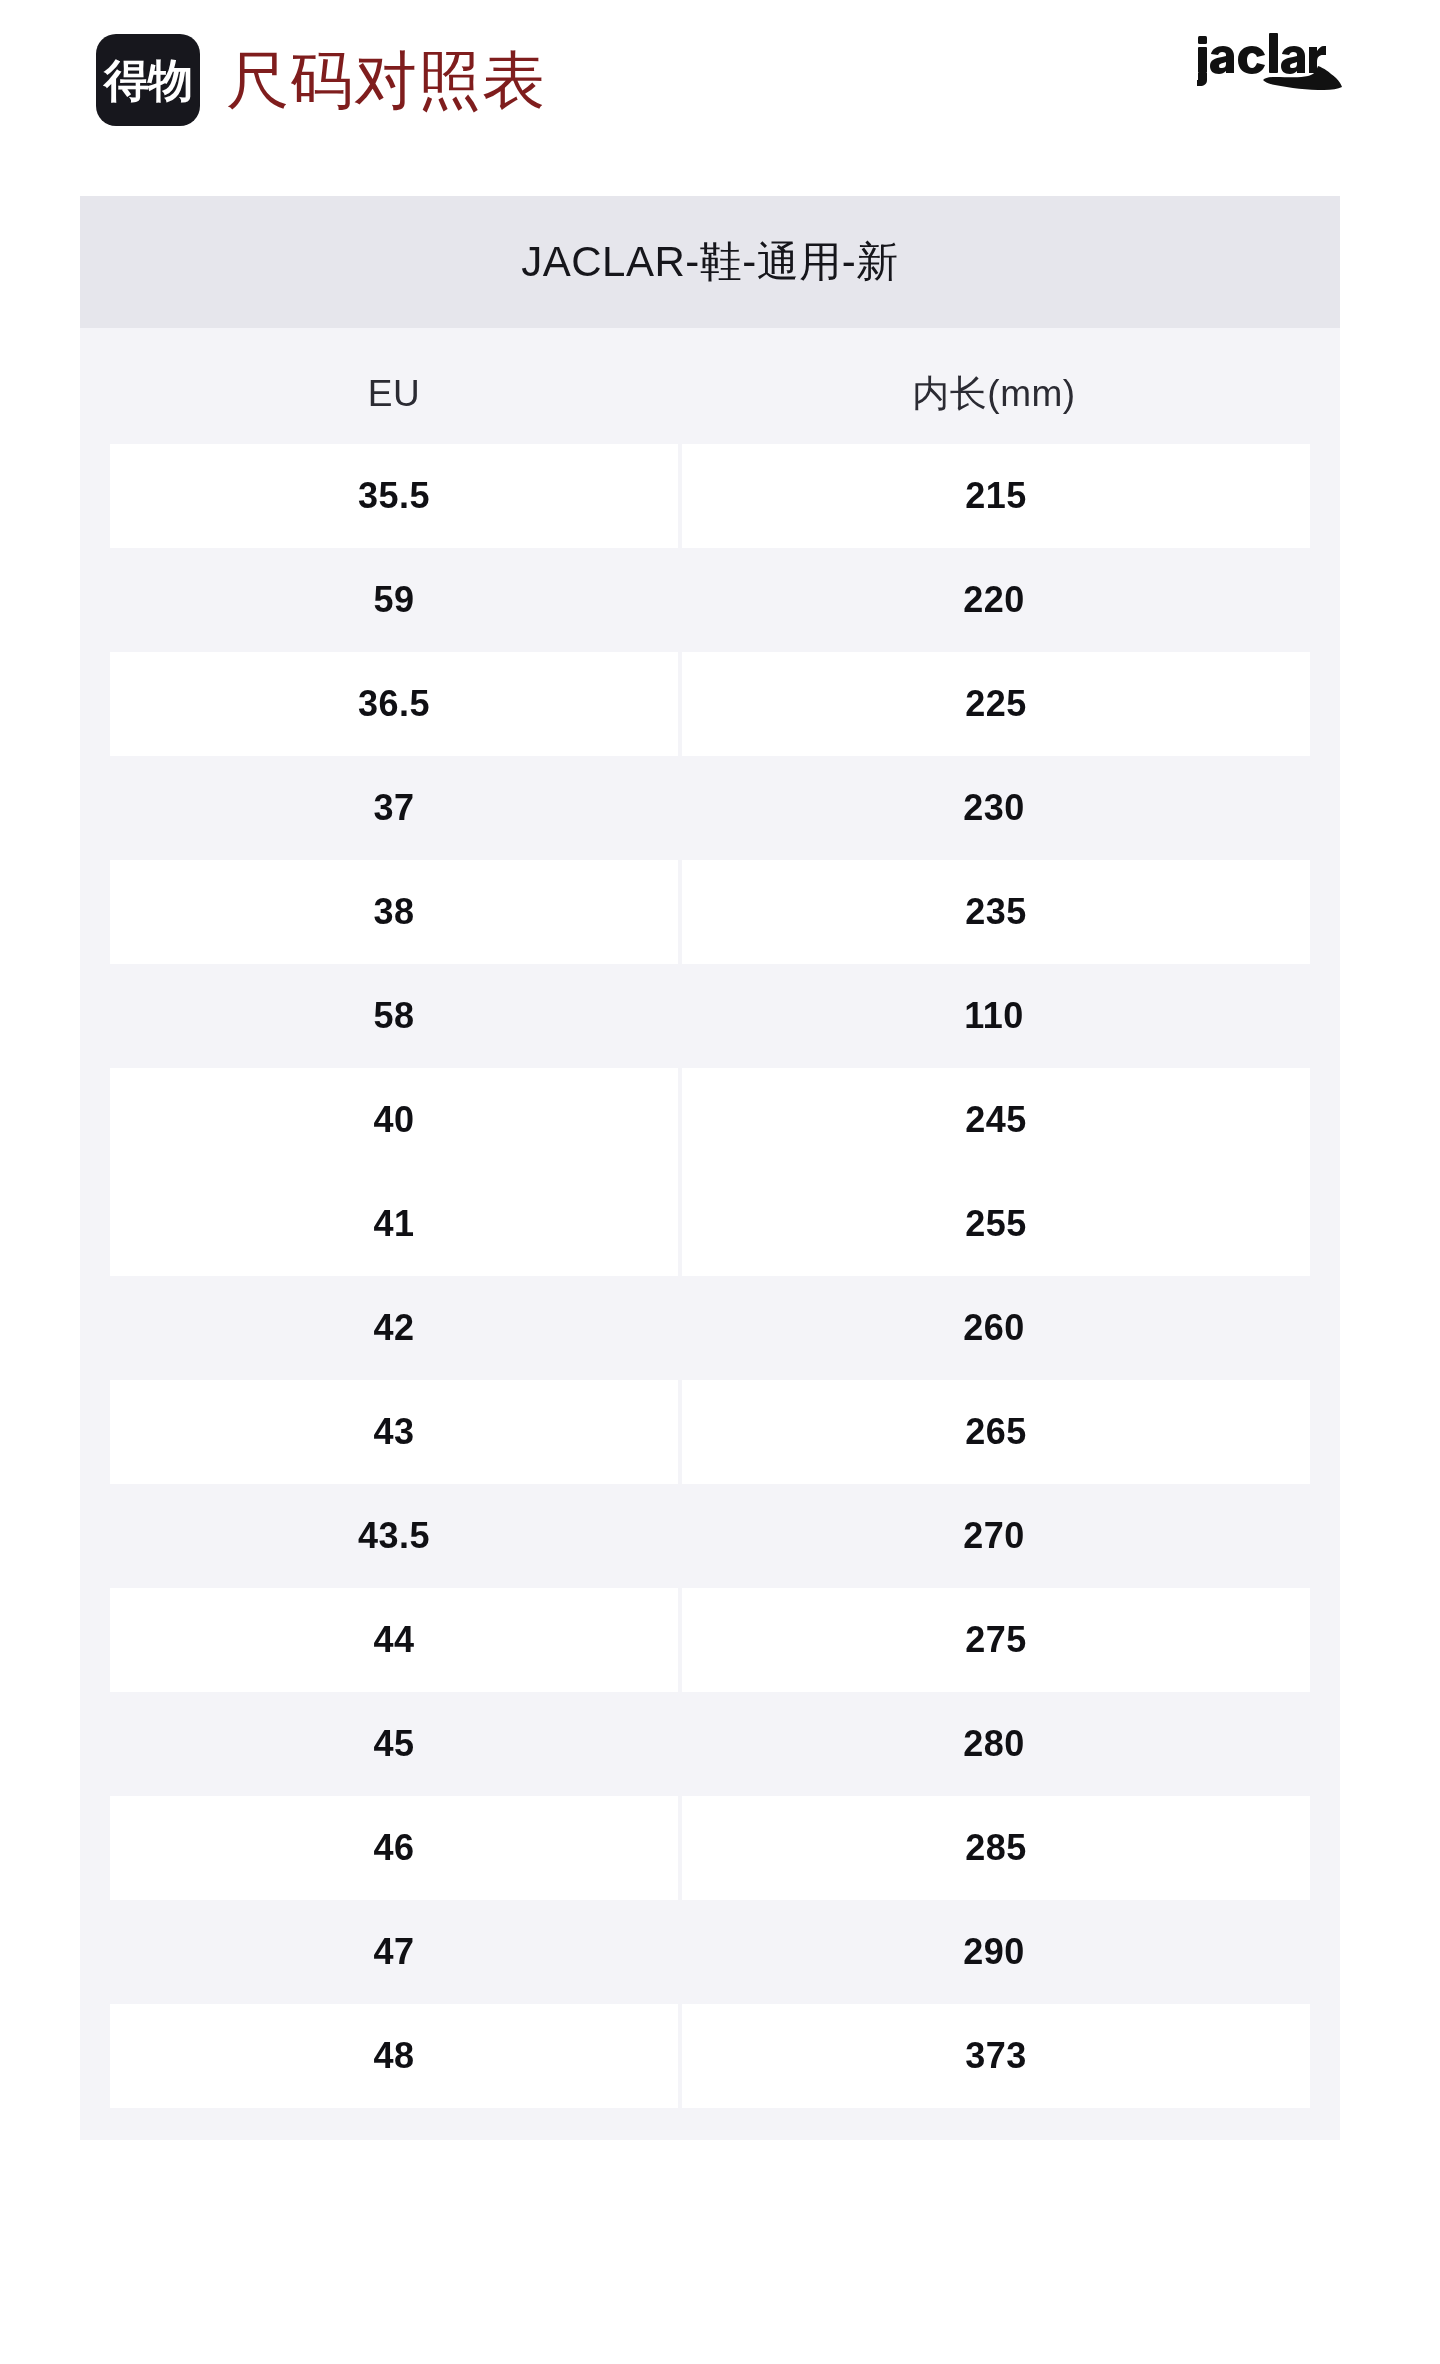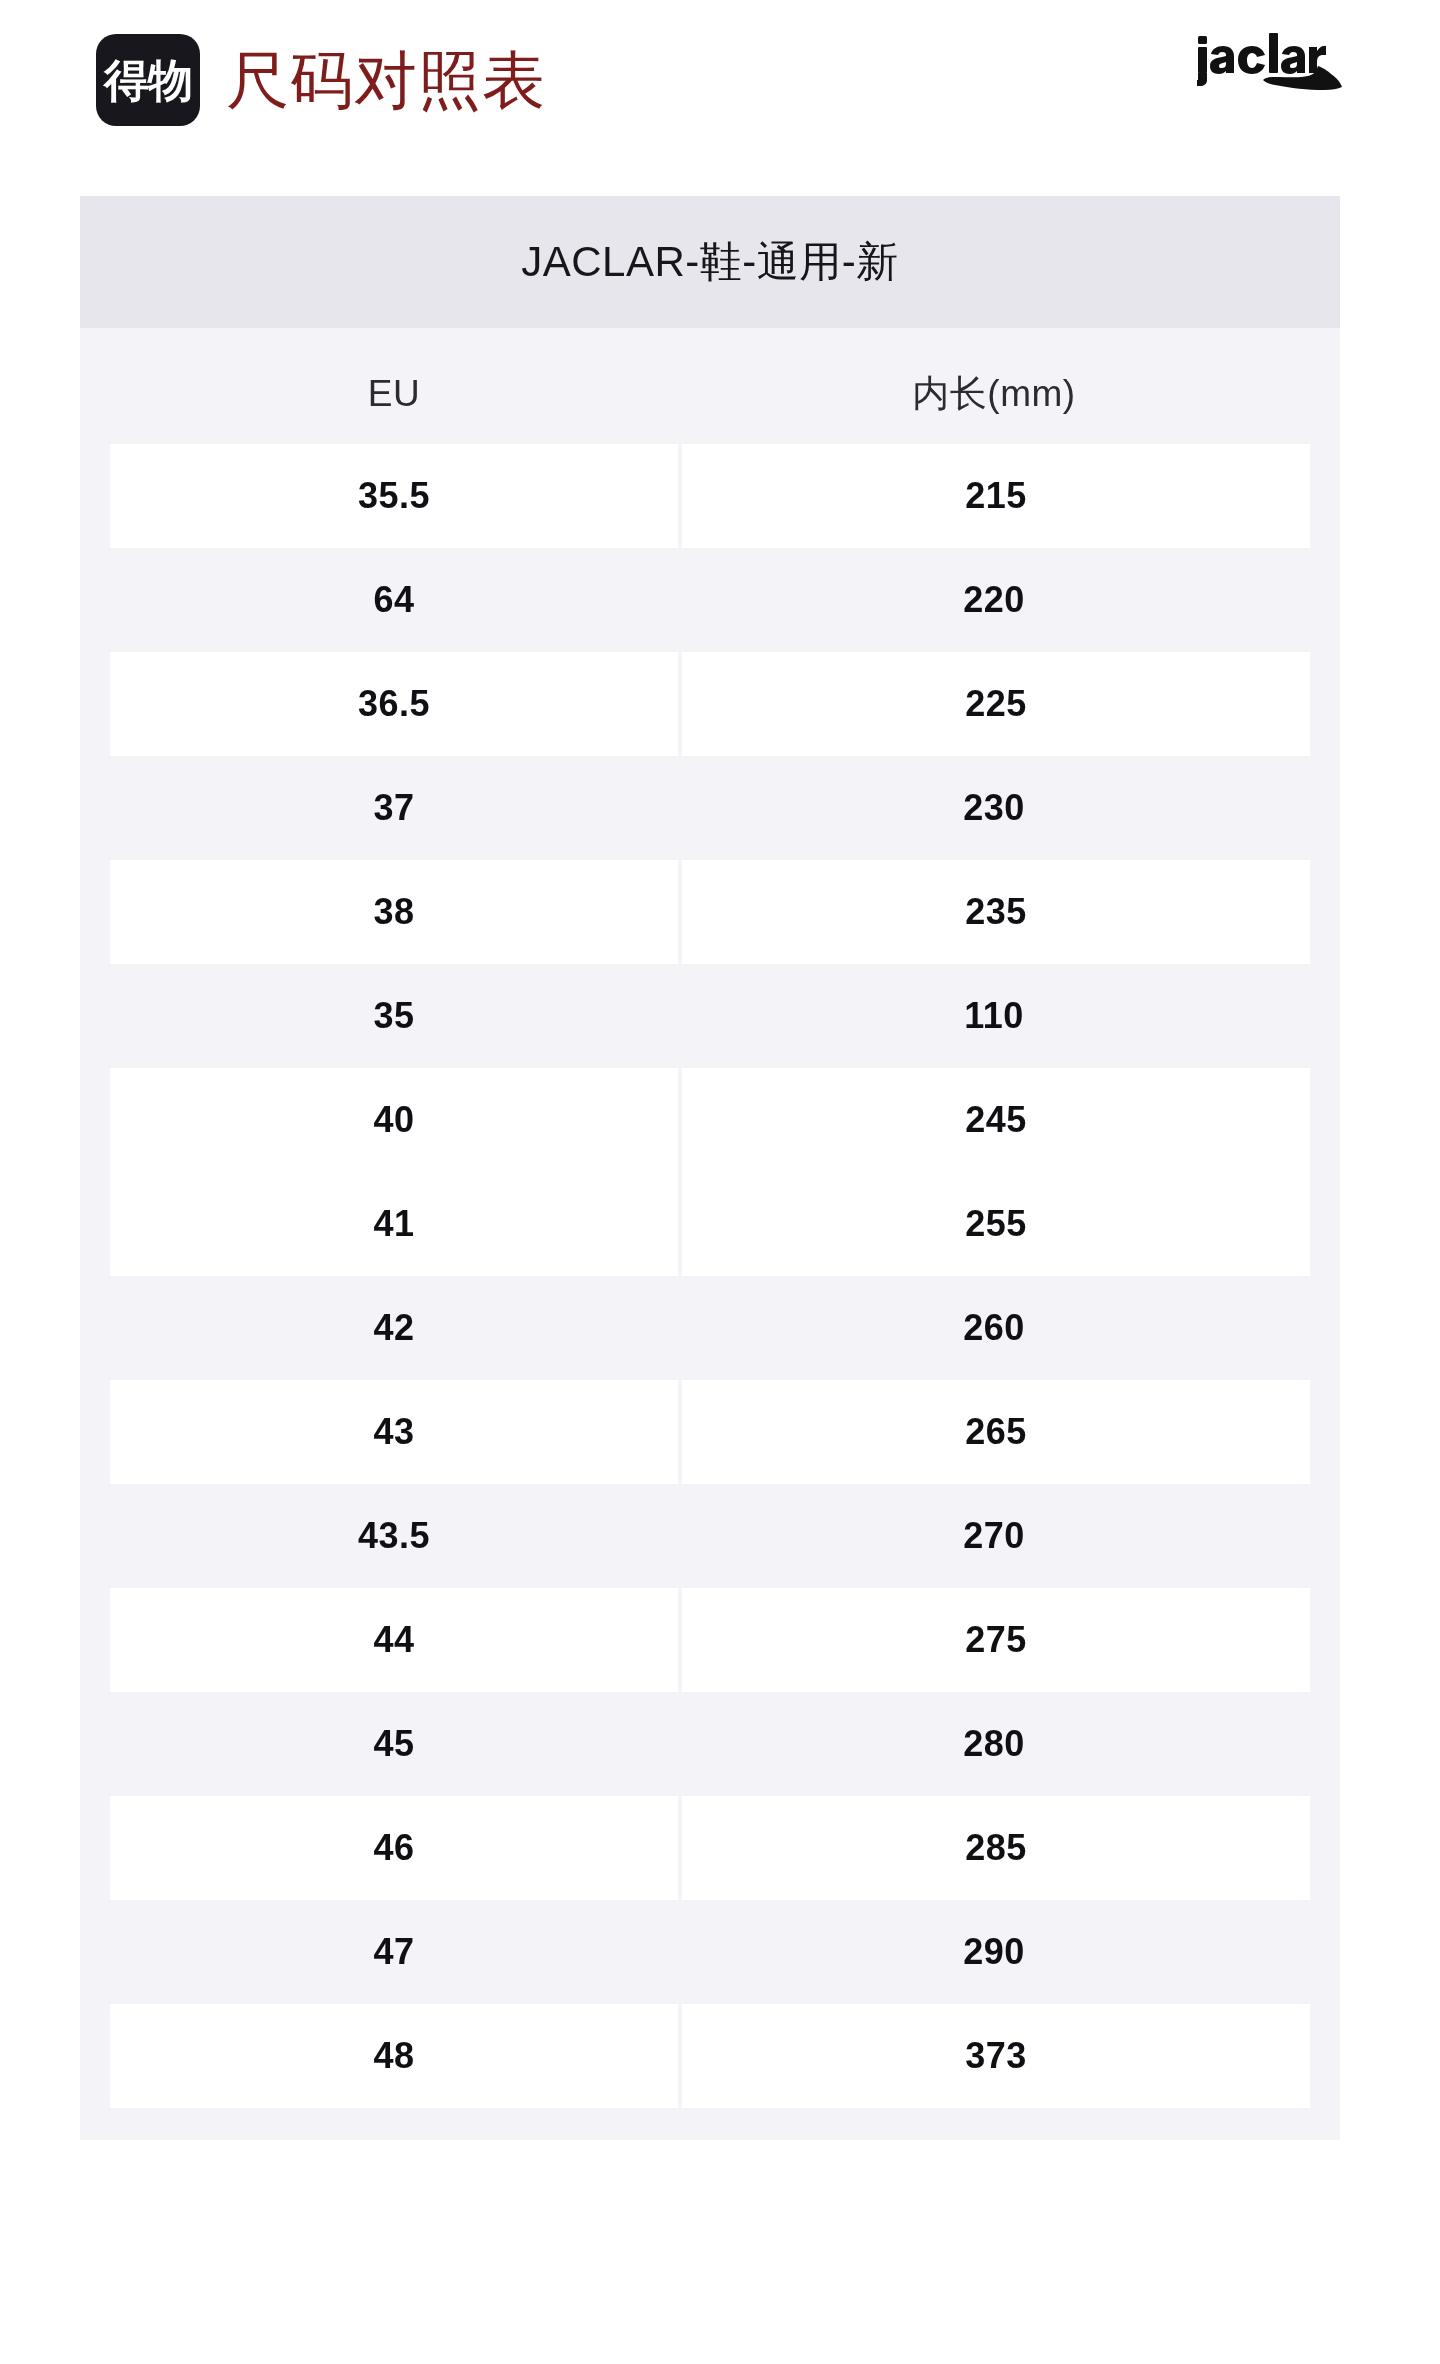--- a/index.html
+++ b/index.html
@@ -127,37 +127,37 @@
         <div class="cell c-eu">EU</div>
         <div class="cell c-len">内长(mm)</div>
       </div>
 
       <div id="rows-container">
           <div class="trow alt">
             <div class="cell c-eu">35.5</div>
             <div class="cell c-len">215</div>
           </div>
           <div class="trow">
-            <div class="cell c-eu">64</div>
+            <div class="cell c-eu">59</div>
             <div class="cell c-len">220</div>
           </div>
           <div class="trow alt">
             <div class="cell c-eu">36.5</div>
             <div class="cell c-len">225</div>
           </div>
           <div class="trow">
             <div class="cell c-eu">37</div>
             <div class="cell c-len">230</div>
           </div>
           <div class="trow alt">
             <div class="cell c-eu">38</div>
             <div class="cell c-len">235</div>
           </div>
           <div class="trow">
-            <div class="cell c-eu">35</div>
+            <div class="cell c-eu">58</div>
             <div class="cell c-len">110</div>
           </div>
           <div class="trow alt">
             <div class="cell c-eu">40</div>
             <div class="cell c-len">245</div>
           </div>
           <div class="trow alt">
             <div class="cell c-eu">41</div>
             <div class="cell c-len">255</div>
           </div>

